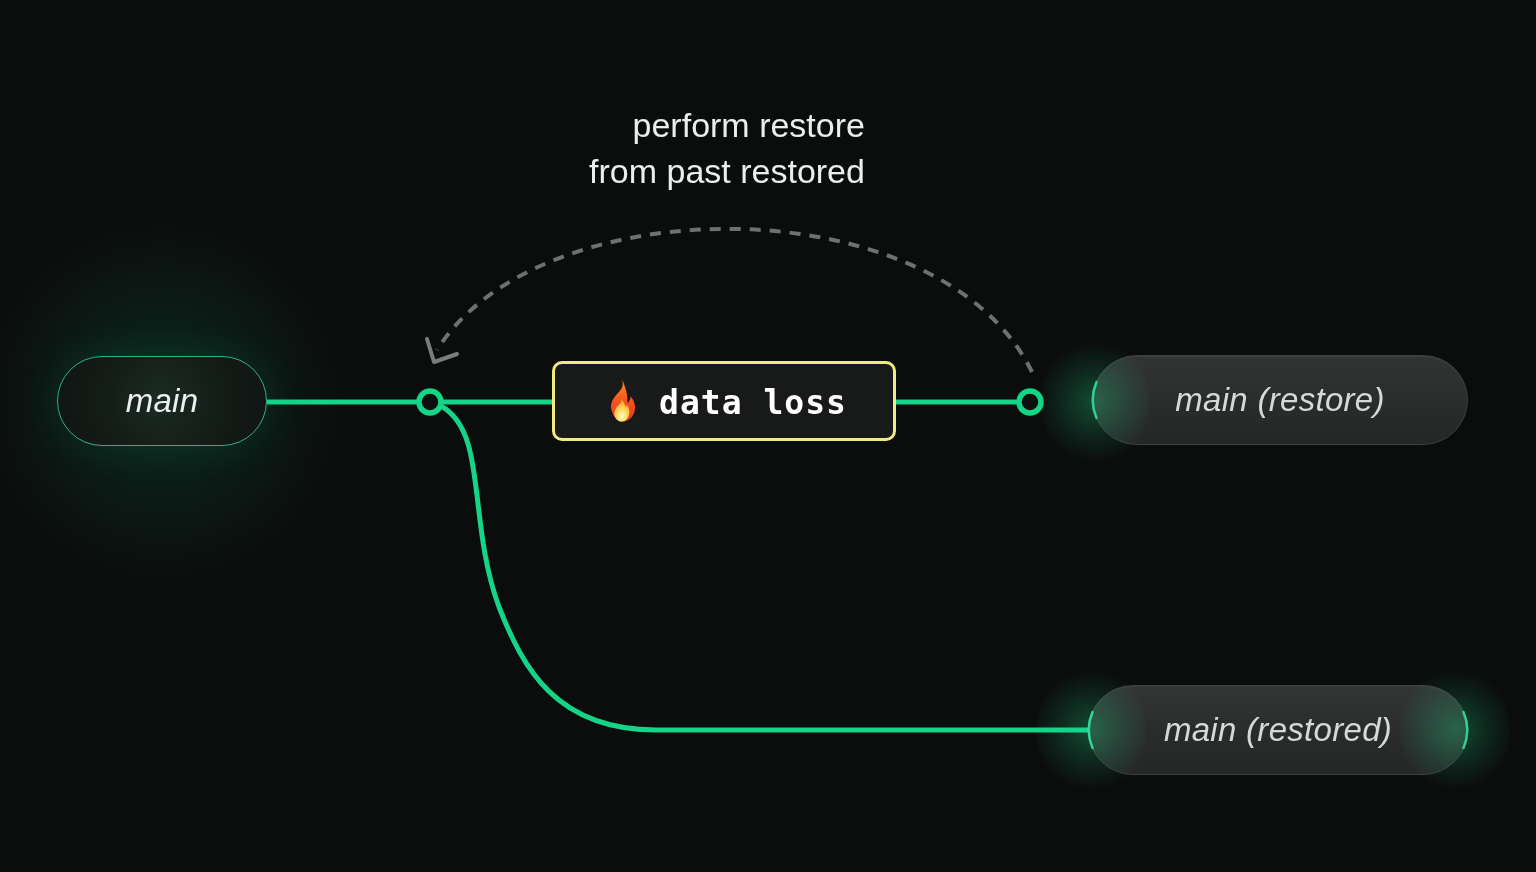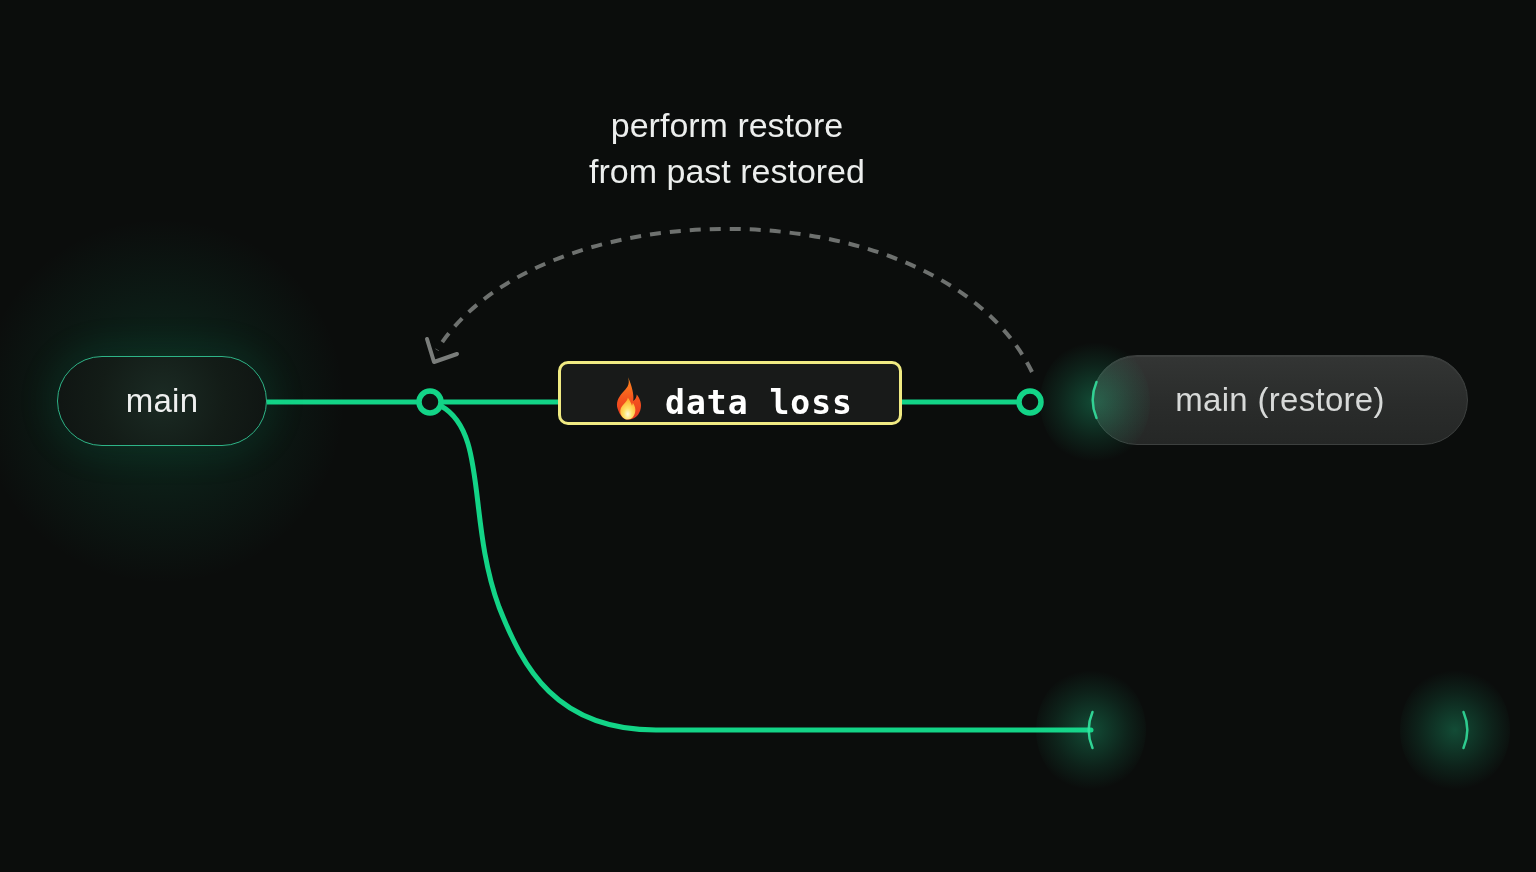--- a/index.html
+++ b/index.html
@@ -26,54 +26,54 @@
     position:absolute;z-index:3;pointer-events:none;
     background:radial-gradient(circle, rgba(35,220,150,0.30) 0%, rgba(35,220,150,0.10) 45%, rgba(35,220,150,0) 72%);
     border-radius:50%;
   }
 
   .pill{
     position:absolute;z-index:2;
     height:90px;border-radius:46px;
     display:flex;align-items:center;justify-content:center;
     box-sizing:border-box;
-    font-size:33px;letter-spacing:0.3px;
+    font-size:33px;letter-spacing:0.3px;font-style:italic;
   }
   .pill-main{
     left:57px;top:356px;width:210px;
     background:radial-gradient(circle at 50% 48%, #1b2b24 0%, #131c17 55%, #0f1412 100%);
     border:1.5px solid #2eb487;
     color:#eef0ef;
     box-shadow:0 0 40px 4px rgba(24,196,132,0.10);
   }
   .pill-gray{
     background:linear-gradient(180deg,#333534 0%, #2a2c2b 55%, #252726 100%);
     border:1px solid #3d403f;
     color:#d7d9d8;
     box-shadow:inset 0 1px 0 rgba(255,255,255,0.05);
   }
   .pill-backup{left:1092px;top:355px;width:376px;}
   .pill-restored{left:1088px;top:685px;width:380px;}
 
   .title{
     position:absolute;z-index:2;
     left:727px;top:102px;transform:translateX(-50%);
-    text-align:center;
+    text-align:right;
     color:#eceeed;font-size:34px;line-height:46px;font-weight:400;
     white-space:nowrap;
   }
 
   .event-box{
     position:absolute;z-index:2;
-    left:552px;top:361px;width:344px;height:64px;
+    left:552px;top:361px;width:344px;height:80px;
     box-sizing:border-box;
     background:#181a19;
     border:3px solid #f0ea82;
     border-radius:10px;
-    display:flex;align-items:flex-end;justify-content:center;gap:16px;margin-left:6px;
+    display:flex;align-items:center;justify-content:center;gap:16px;
   }
   .event-label{
     font-family:"DejaVu Sans Mono", monospace;
     font-weight:700;font-size:33px;color:#ffffff;letter-spacing:1px;
     padding-top:2px;
   }
   .flame{width:42px;height:46px;flex:0 0 auto;}
 </style>
 </head>
 <body>
@@ -124,20 +124,23 @@
       <path fill="url(#fo)" d="M17 1c2.2 6.5-1.6 9.4-4.6 12.8-3.4 3.9-5.6 8.2-3.9 13.4C10.3 32.7 13.4 36 17 36c4.6 0 8.4-2.6 10.1-7.5 1.8-5.2-.2-9.9-2.9-13.2-.2 2.4-1 4-2.9 5.3.9-4.9-1.2-13-4.3-19.6z"></path>
       <path fill="url(#fi)" d="M17 36c-3 0-5.7-2.4-6.3-5.5-.5-2.9.8-5.3 2.9-7.4 1.6-1.6 2.9-3.2 3.3-5.2 1.7 2.4 2.8 4.5 3.4 6.6.4-.7.6-1.5.7-2.4 1.6 2.3 2.6 4.9 1.9 7.9C22.2 33.4 20 36 17 36z"></path>
     </svg>
     <span class="event-label">data loss</span>
   </div>
 
   <div class="pill pill-gray pill-backup">
     <span>main (restore)</span>
   </div>
 
+  <div class="pill pill-gray pill-restored">
+    <span>main (restored)</span>
+  </div>
 
   <div class="glow-edge" style="left:1040px;top:340px;width:110px;height:124px;"></div>
   <div class="glow-edge" style="left:1036px;top:668px;width:110px;height:124px;"></div>
   <div class="glow-edge" style="left:1400px;top:668px;width:110px;height:124px;"></div>
 
   <svg class="layer overlay" width="1536" height="872" viewBox="0 0 1536 872">
     <path d="M 1096.5 382 A 46 46 0 0 0 1096.5 418" fill="none" stroke="rgba(52,228,160,0.85)" stroke-width="2.5" stroke-linecap="round"></path>
     <path d="M 1092.5 712 A 46 46 0 0 0 1092.5 748" fill="none" stroke="rgba(52,228,160,0.9)" stroke-width="2.5" stroke-linecap="round"></path>
     <path d="M 1463.5 712 A 46 46 0 0 1 1463.5 748" fill="none" stroke="rgba(52,228,160,0.85)" stroke-width="2.5" stroke-linecap="round"></path>
   </svg>

